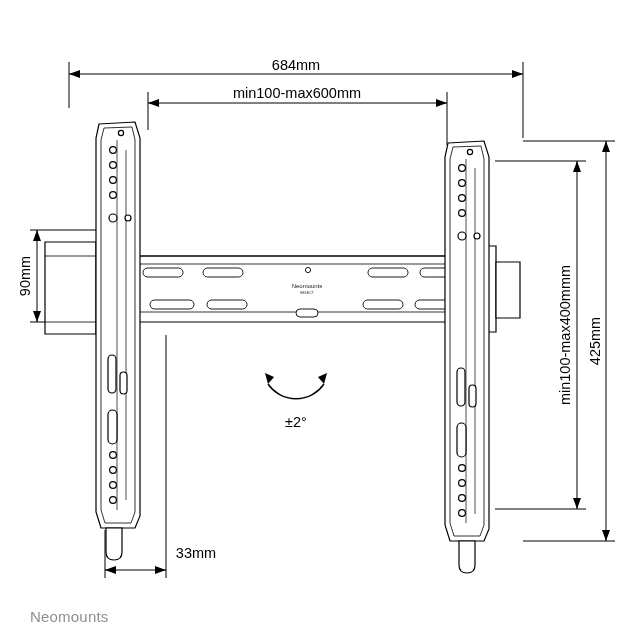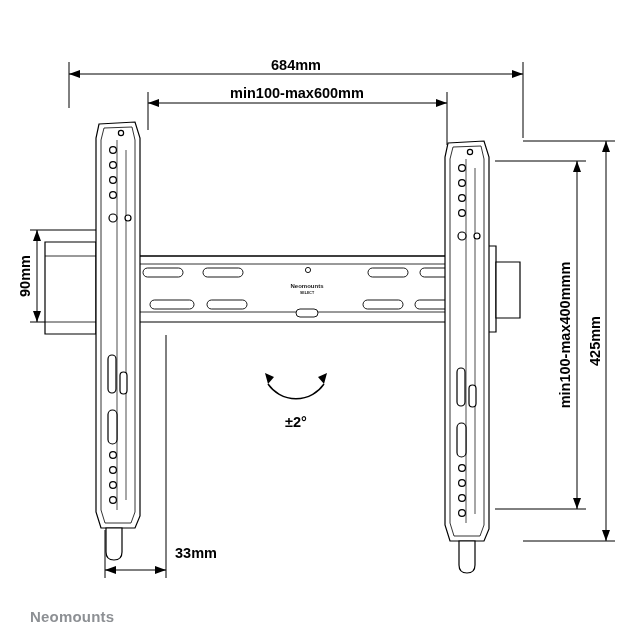--- a/index.html
+++ b/index.html
@@ -10,21 +10,20 @@
     width: 640px;
     height: 640px;
     background: #ffffff;
     font-family: "Liberation Sans", sans-serif;
     overflow: hidden;
   }
   #stage {
     position: relative;
     width: 588px;
     height: 640px;
-    font-weight: bold;
   }
   #drawing {
     position: absolute;
     left: 0;
     top: 0;
   }
   .brand {
     position: absolute;
     left: 30px;
     top: 608px;

